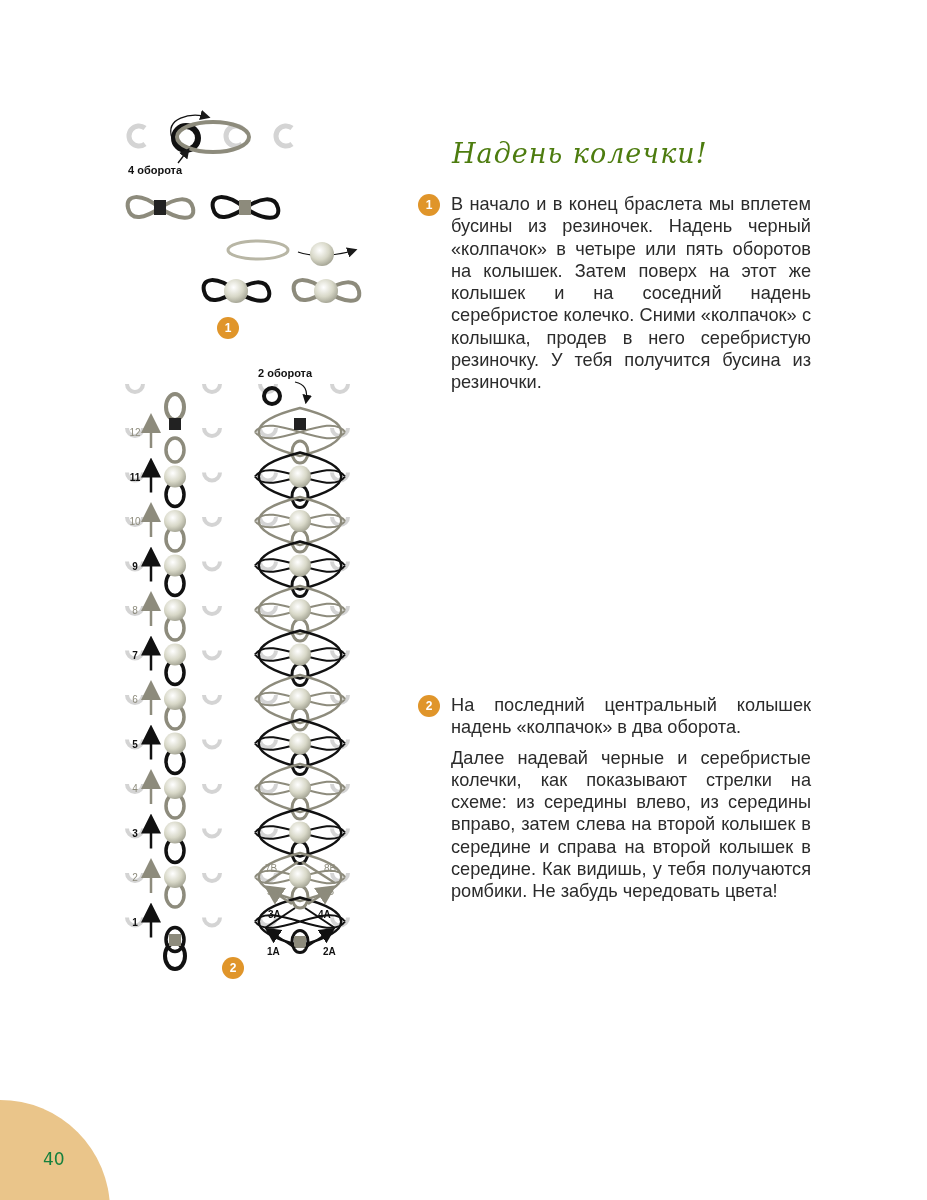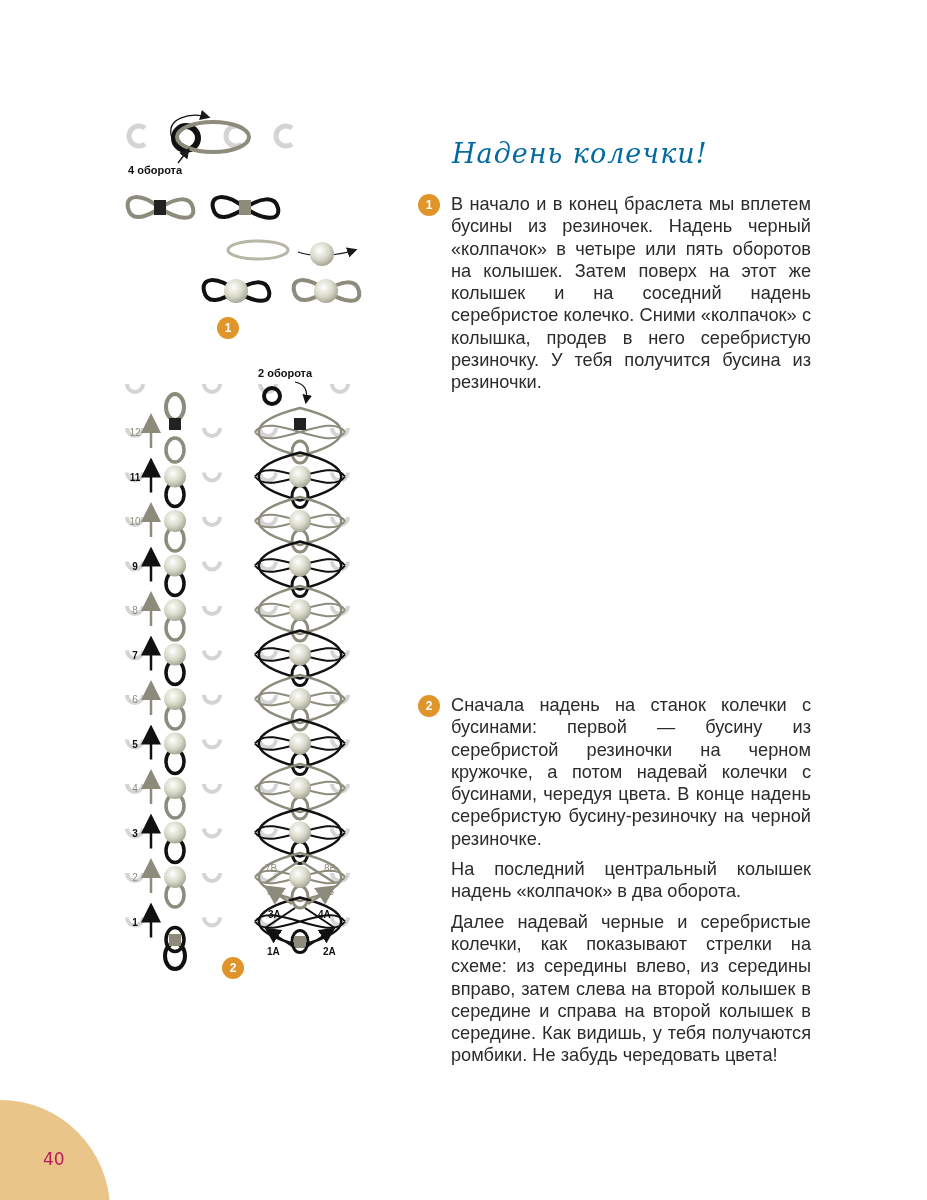--- a/index.html
+++ b/index.html
@@ -1,34 +1,34 @@
 <!DOCTYPE html>
 <html><head>
 <meta charset="utf-8">
 <style>
   html, body { margin: 0; padding: 0; background: #ffffff; }
   body { width: 927px; height: 1200px; position: relative; overflow: hidden;
          font-family: "Liberation Sans", "DejaVu Sans", sans-serif; color: #2b2b2b; }
   .page { position: absolute; left: 0; top: 0; width: 927px; height: 1100px; }
 
   .title { position: absolute; left: 452px; top: 138px; font-family: "DejaVu Serif", serif;
-           font-style: italic; font-size: 27px; color: #0369a1; letter-spacing: 1px; }
+           font-style: italic; font-size: 27px; color: #4d7c0f; letter-spacing: 1px; }
 
   .text-col { position: absolute; left: 451px; width: 360px; font-size: 18.2px; line-height: 22.3px;
               text-align: justify; color: #2b2b2b; }
   .text-col p { margin: 0 0 8px 0; hyphens: manual; }
   .step-badge { position: absolute; width: 22px; height: 22px; border-radius: 50%;
                 background: #e0952a; color: #fff; font-size: 12px; font-weight: bold;
                 text-align: center; line-height: 22px; }
   #sec1 { top: 193px; }
   #sec2 { top: 694px; }
 
   .page-corner { position: absolute; left: -110px; top: 1100px; width: 220px; height: 220px;
                  border-radius: 50%; background: #eac58a; }
-  .page-number { position: absolute; left: 43px; top: 1149px; color: #be185d; font-size: 17px;
+  .page-number { position: absolute; left: 43px; top: 1149px; color: #15803d; font-size: 17px;
                  font-family: "DejaVu Sans", sans-serif; }
 
   .fig-label { font-family: "Liberation Sans", sans-serif; font-weight: bold; }
   svg text { font-family: "Liberation Sans", sans-serif; }
 </style>
 </head>
 <body>
 
 <div class="page">
 
@@ -304,20 +304,19 @@
 
   <div class="title">Надень колечки!</div>
 
   <div class="text-col" id="sec1">
     <div class="step-badge" style="left:-33px;top:1px">1</div>
     <p>В начало и в конец браслета мы вплетем бусины из резиночек. Надень черный «колпачок» в четыре или пять оборотов на колышек. Затем поверх на этот же колышек и на соседний надень серебристое колечко. Сними «колпачок» с колышка, продев в него серебристую резиночку. У тебя получится бусина из резиночки.</p>
   </div>
 
   <div class="text-col" id="sec2">
     <div class="step-badge" style="left:-33px;top:1px">2</div>
-    <p>Сначала надень на станок колечки с бусинами: первой — бусину из серебристой резиночки на черном кружочке, а потом надевай колечки с бусинами, чередуя цвета. В конце надень серебристую бусину-резиночку на черной резиночке.</p>
     <p>На последний центральный колышек надень «колпачок» в два оборота.</p>
     <p>Далее надевай черные и серебристые колечки, как показывают стрелки на схеме: из середины влево, из середины вправо, затем слева на второй колышек в середине и справа на второй колышек в середине. Как видишь, у тебя получаются ромбики. Не забудь чередовать цвета!</p>
   </div>
 
   <div class="page-corner"></div>
   <div class="page-number">40</div>
 </div>
 
 </body></html>

